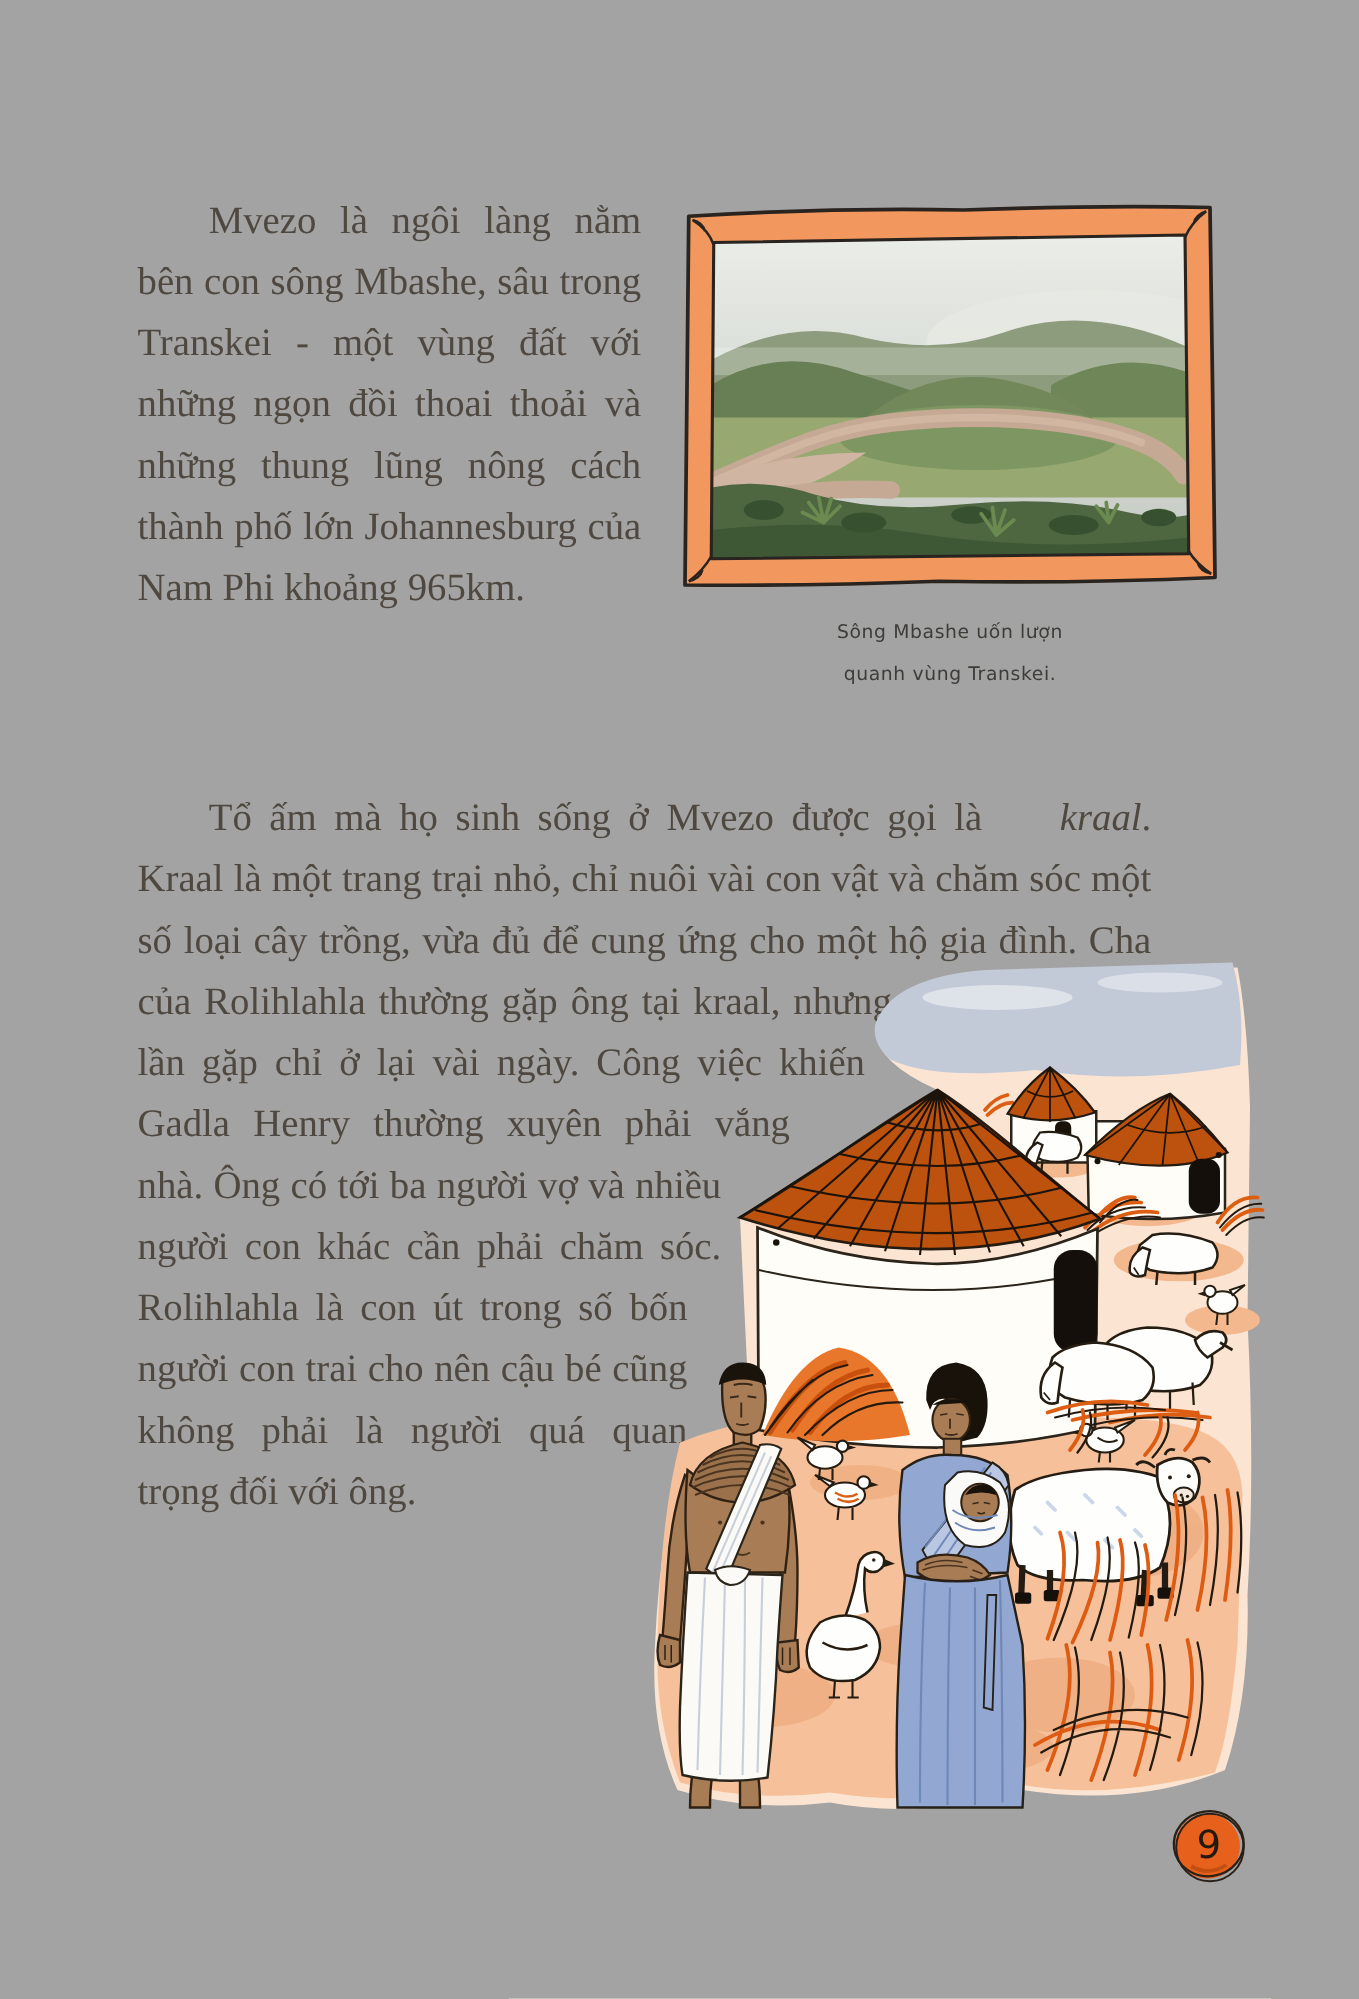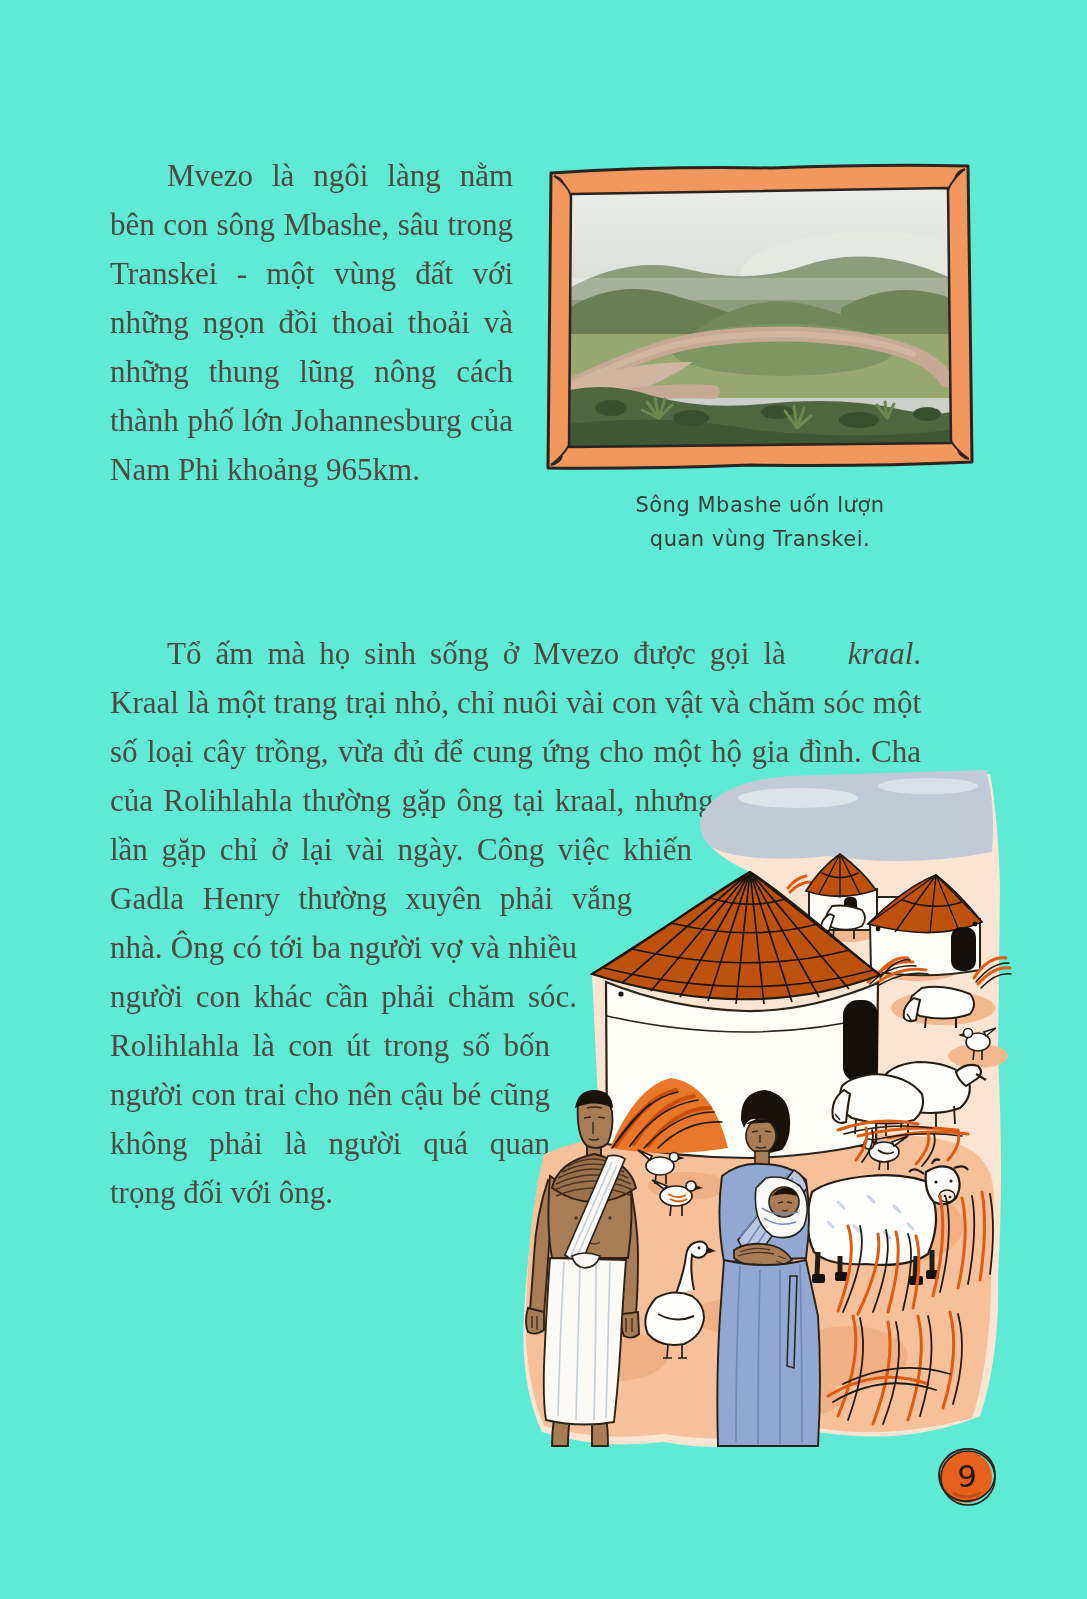--- a/index.html
+++ b/index.html
@@ -1,19 +1,19 @@
 <!DOCTYPE html>
 <html lang="vi"><head>
 <meta charset="utf-8">
 <style>
   html,body{margin:0;padding:0;background:#F3EFE4;}
   .page{
     position:relative;
     width:1087px;height:1599px;
-    background:#5eead4;
+    background:#a3a3a3;
     overflow:hidden;
     font-family:"Liberation Serif","DejaVu Serif",serif;
     color:#4E4840;
   }
   .para{
     position:absolute;
     font-size:31px;
     line-height:49px;
     text-align:justify;
     color:#4E4840;
@@ -29,21 +29,21 @@
   .sh3{width:290px;height:49px;}
   .sh4{width:345px;height:98px;}
   .sh5{width:372px;height:196px;}
   .sh6{width:415px;height:310px;}
   .photo-fig{position:absolute;left:541px;top:156px;width:438px;margin:0;}
   .photo-fig svg{display:block;}
   .caption{
     margin-top:12px;
     text-align:center;
     font-family:"DejaVu Sans",sans-serif;
-    font-size:21px;
+    font-size:15px;
     line-height:34px;
     color:#3D3C38;
     letter-spacing:.5px;
   }
   .illus{position:absolute;left:488px;top:756px;width:524px;height:712px;}
   .pageno{position:absolute;left:933px;top:1443px;width:68px;height:68px;}
   .pageno .num{
     position:absolute;inset:0;
     display:flex;align-items:center;justify-content:center;
     font-family:"DejaVu Sans",sans-serif;
@@ -106,21 +106,21 @@
       <path d="M30,38 L407,32 L410,287 L28,291 Z" fill="none" stroke="#2A2420" stroke-width="2.5" stroke-linejoin="round"></path>
       <g stroke="#2A2420" stroke-width="2" fill="none">
         <path d="M13,20 Q26,28 30,40 M13,20 q8,2 10,9"></path>
         <path d="M424,13 Q412,22 407,34 M424,13 q-9,3 -10,10"></path>
         <path d="M10,309 Q22,300 28,289 M10,309 q9,-2 11,-9"></path>
         <path d="M428,303 Q416,295 410,285 M428,303 q-9,-2 -11,-9"></path>
       </g>
     </svg>
     <figcaption class="caption">
       <div>Sông Mbashe uốn lượn</div>
-      <div>quan vùng Transkei.</div>
+      <div>quanh vùng Transkei.</div>
     </figcaption>
   </figure>
 
   <p class="para para2">
     <span class="sh sh0" aria-hidden="true"></span>
     <span class="sh sh1" aria-hidden="true"></span>
     <span class="sh sh2" aria-hidden="true"></span>
     <span class="sh sh3" aria-hidden="true"></span>
     <span class="sh sh4" aria-hidden="true"></span>
     <span class="sh sh5" aria-hidden="true"></span>

